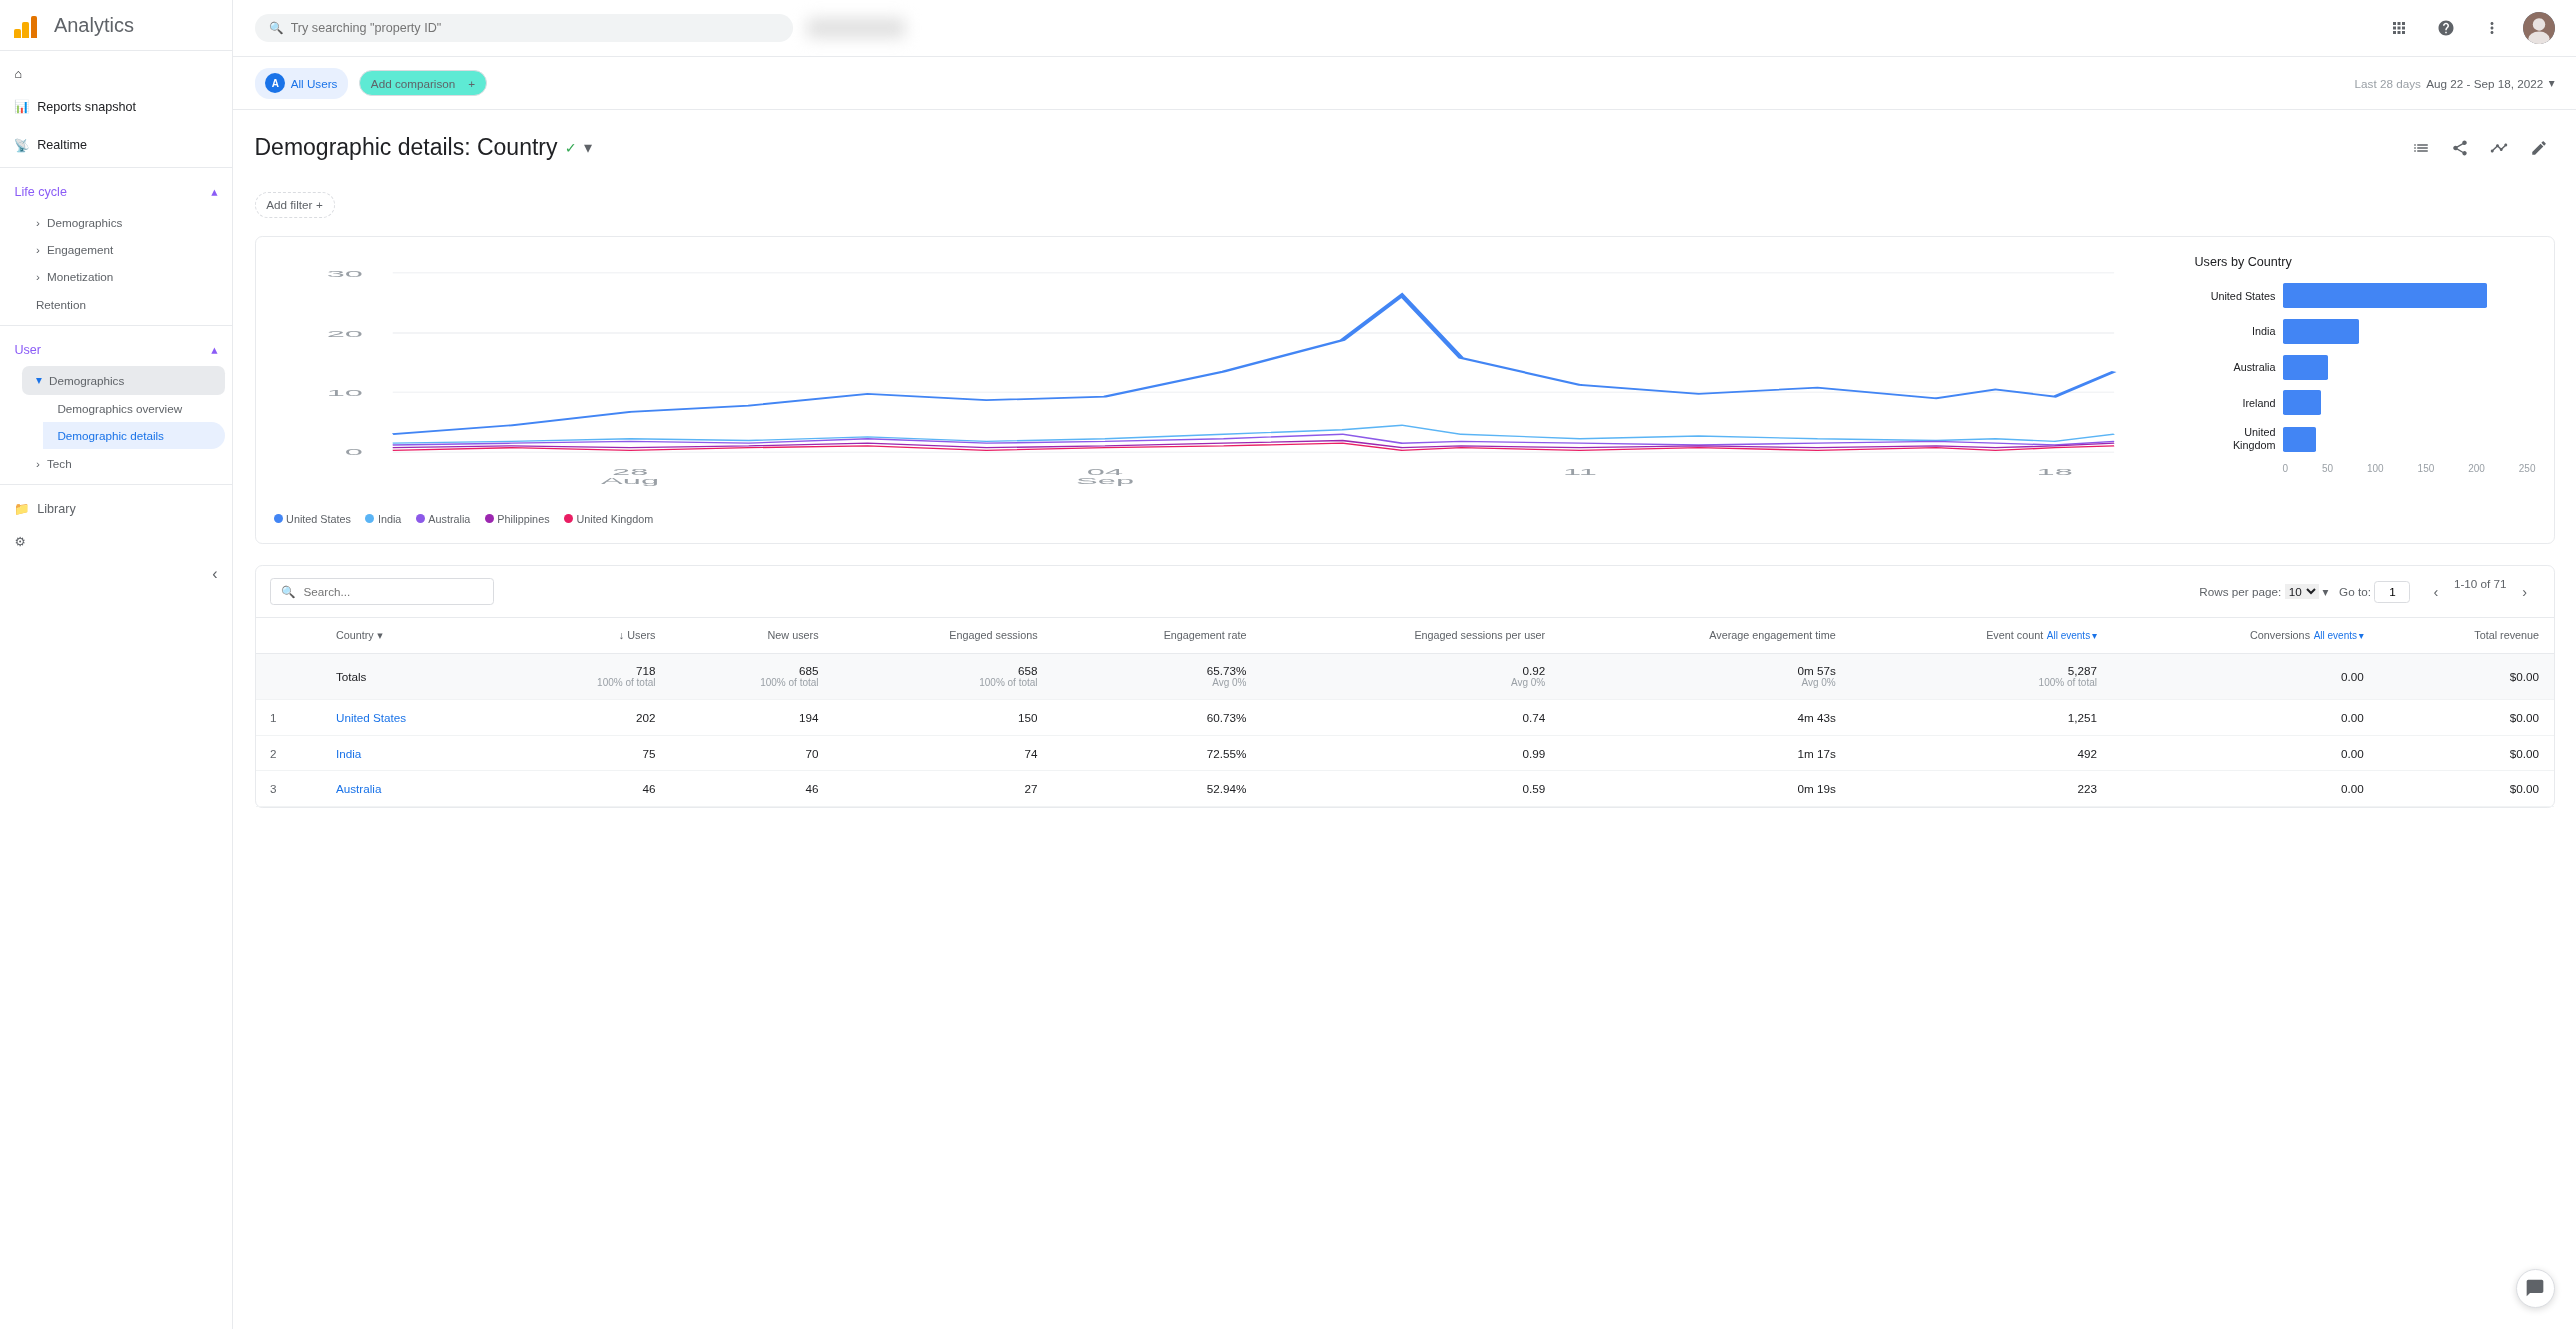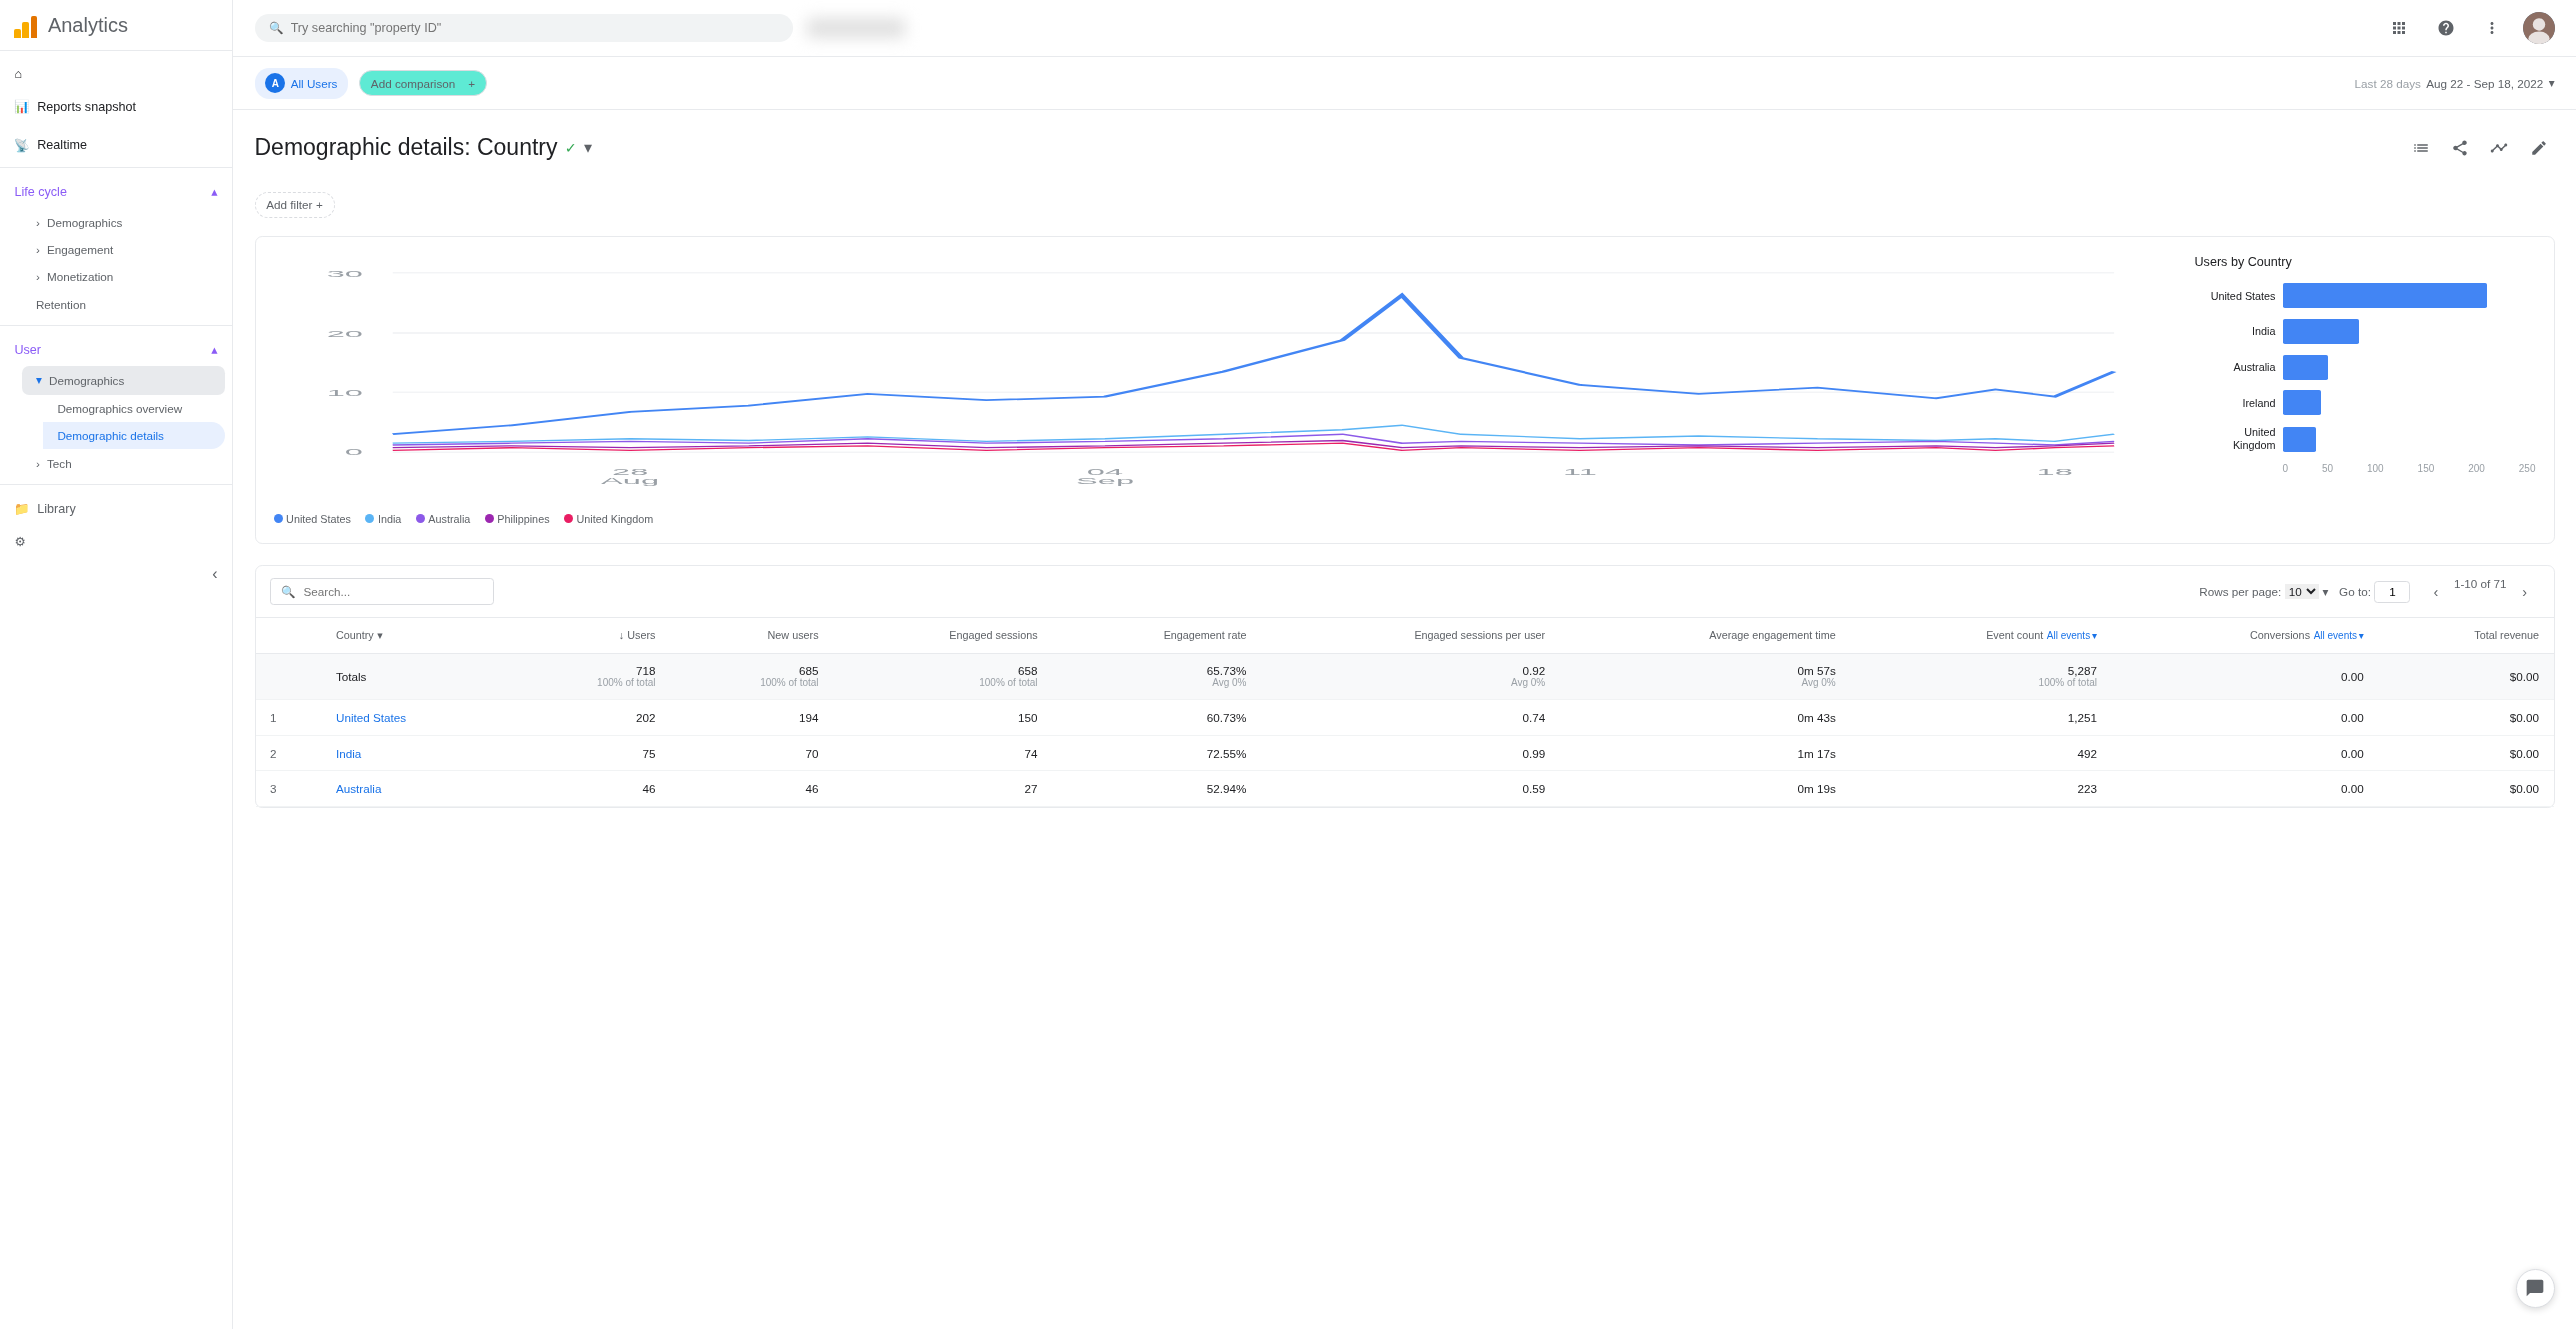--- a/index.html
+++ b/index.html
@@ -1,20 +1,20 @@
 <!DOCTYPE html>
 <html style="font-size:14.4px"><head>
   <meta charset="utf-8">
   <style>
     * { box-sizing: border-box; margin: 0; padding: 0; }
     body { font-family: 'Google Sans', Arial, sans-serif; font-size: 11.7px; background: #fff; color: #202124; display: flex; height: 100vh; overflow: hidden; }
 
     
     .sidebar { width: 233px; min-width: 233px; height: 100vh; border-right: 0.9px solid #e8eaed; display: flex; flex-direction: column; overflow-y: auto; background: #fff; }
-    .sidebar-logo { display: flex; align-items: center; gap: 11px; padding: 12.6px 14.4px 12.6px 14.4px; border-bottom: 0.9px solid #e8eaed; }
+    .sidebar-logo { display: flex; align-items: center; gap: 17px; padding: 12.6px 14.4px 12.6px 14.4px; border-bottom: 0.9px solid #e8eaed; }
     .logo-icon { display: flex; align-items: flex-end; gap: 1.8px; height: 25px; }
     .logo-bar { width: 6.3px; border-radius: 1.8px 1.8px 0 0; }
     .logo-bar1 { height: 9px; background: #f9ab00; }
     .logo-bar2 { height: 16px; background: #f9ab00; }
     .logo-bar3 { height: 21.5px; background: #e37400; }
     .logo-title { font-size: 20px; font-weight: 400; color: #5f6368; }
 
     .nav-section { padding: 7.2px 0; }
     .nav-item { display: flex; align-items: center; gap: 7.2px; padding: 9px 14.4px; cursor: pointer; font-size: 12.6px; color: #202124; border-radius: 0 21.5px 21.5px 0; margin-right: 14.4px; }
     .nav-divider { border: none; border-top: 0.9px solid #e8eaed; margin: 7.2px 0; }
@@ -545,21 +545,21 @@
           </tr>
 
           <tr>
             <td class="left"><span class="row-number">1</span></td>
             <td class="left blue bold">United States</td>
             <td>202</td>
             <td>194</td>
             <td>150</td>
             <td>60.73%</td>
             <td>0.74</td>
-            <td>0m 43s</td>
+            <td>4m 43s</td>
             <td>1,251</td>
             <td>0.00</td>
             <td>$0.00</td>
           </tr>
           <tr>
             <td class="left"><span class="row-number">2</span></td>
             <td class="left blue bold">India</td>
             <td>75</td>
             <td>70</td>
             <td>74</td>

